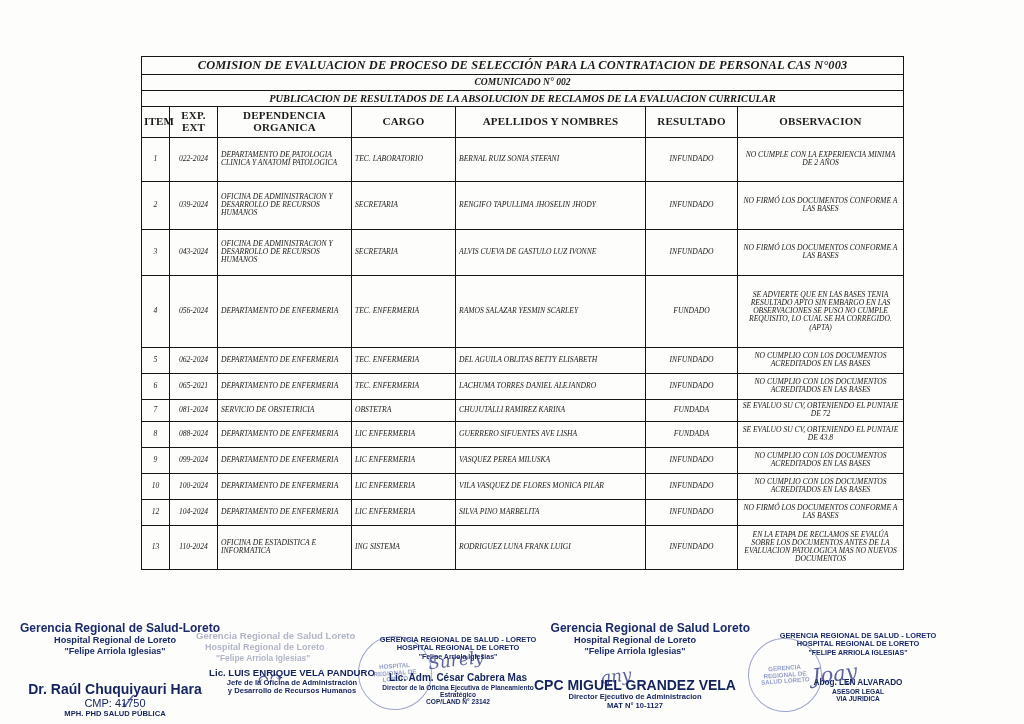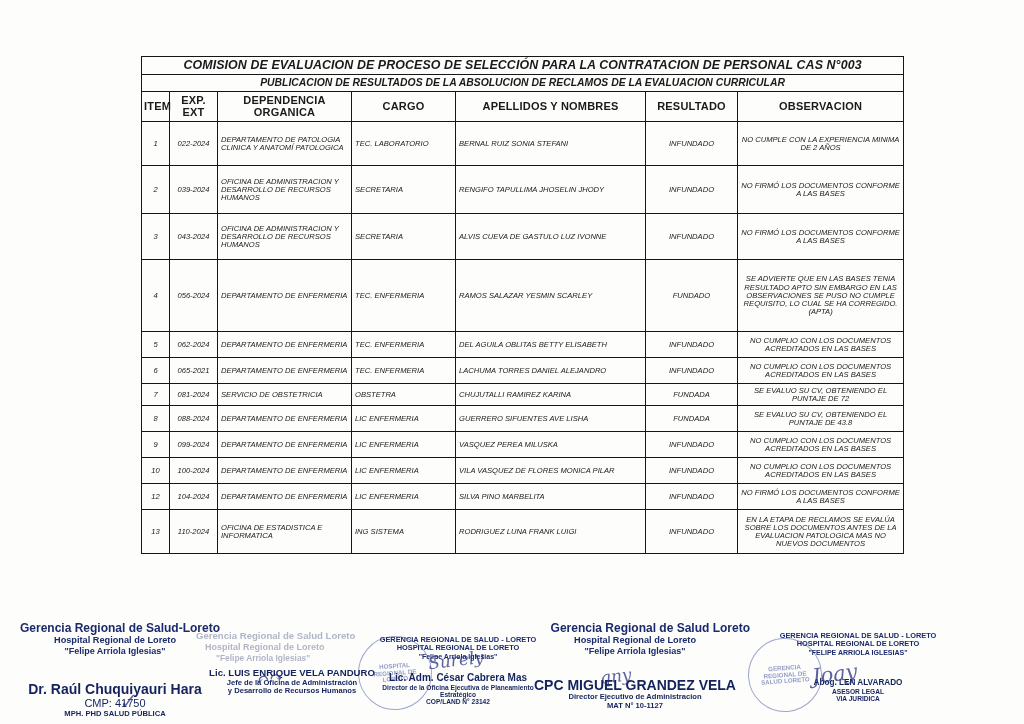--- a/index.html
+++ b/index.html
@@ -30,20 +30,21 @@
     position: absolute;
     left: 141px;
     top: 56px;
     width: 762px;
   }
 
   table.doc {
     border-collapse: collapse;
     width: 762px;
     table-layout: fixed;
+    font-family: Liberation Serif, serif;
   }
   table.doc td, table.doc th {
     border: 1px solid #16161a;
     padding: 2px 3px;
     vertical-align: middle;
     font-style: italic;
     line-height: 1.08;
   }
 
   .title-row td {
@@ -196,20 +197,23 @@
           <col style="width:48px">
           <col style="width:134px">
         <col style="width:104px">
           <col style="width:190px">
           <col style="width:92px">
           <col style="width:166px">
       </colgroup>
       <thead>
         <tr class="title-row">
           <td colspan="7">COMISION DE EVALUACION DE PROCESO DE SELECCIÓN PARA LA CONTRATACION DE PERSONAL CAS N°003</td>
+        </tr>
+        <tr class="sub-row">
+          <td colspan="7">COMUNICADO N° 002</td>
         </tr>
         <tr class="pub-row">
           <td colspan="7">PUBLICACION DE RESULTADOS DE LA ABSOLUCION DE RECLAMOS DE LA  EVALUACION CURRICULAR</td>
         </tr>
       </thead>
       <thead class="cols">
         <tr>
           <th class="h-item">ITEM</th>
           <th class="h-exp">EXP. EXT</th>
           <th class="h-dep">DEPENDENCIA ORGANICA</th>

